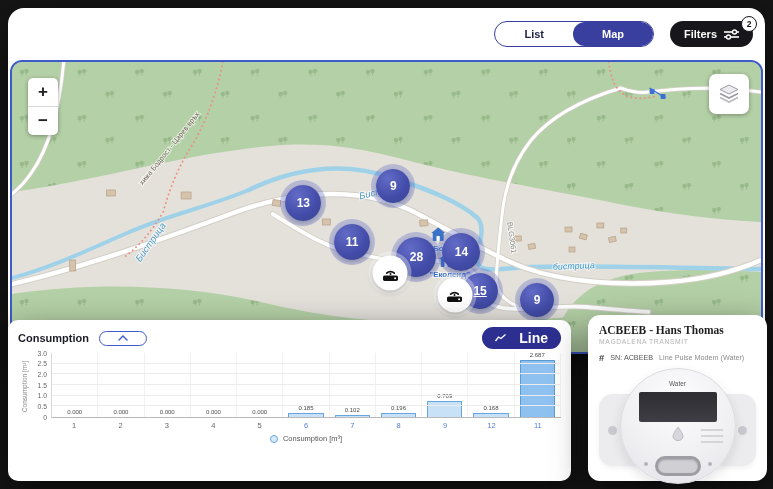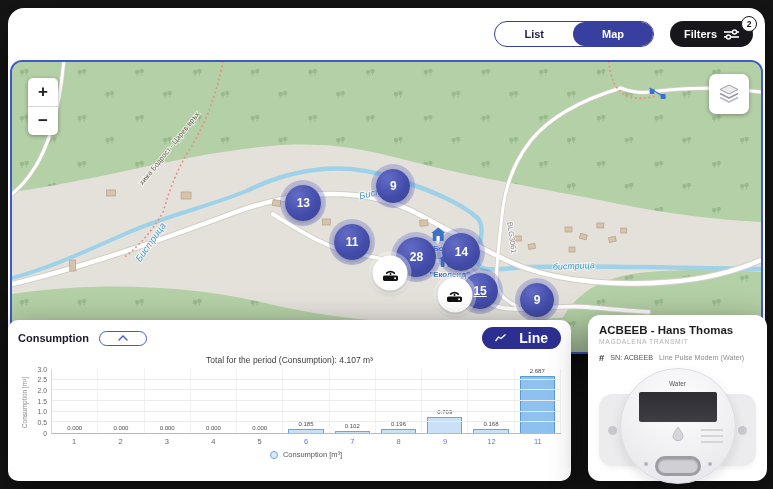--- a/index.html
+++ b/index.html
@@ -74,21 +74,21 @@
   .xticks{display:flex;margin-top:3px;}
   .xtick{flex:1;text-align:center;font-size:7.5px;}
   .xlabel{text-align:center;font-size:7.5px;color:#555;margin-top:3px;}
   .legend{display:flex;align-items:center;justify-content:center;gap:5px;margin-top:4px;}
   .legend-swatch{width:8px;height:8px;border-radius:50%;border:1.5px solid #6aa7e0;background:#d8eafc;box-sizing:border-box;}
   .legend-label{font-size:7.5px;color:#555;}
   
   .device-card{
     position:absolute;left:588px;top:315px;width:179px;height:166px;background:#fff;border-radius:12px;
     box-shadow:0 12px 34px rgba(0,0,0,.55);padding:9px 11px;box-sizing:border-box;z-index:10;}
-  .dev-title{font-size:11.5px;font-weight:bold;color:#1f1f1f;}
+  .dev-title{font-size:11.5px;font-weight:bold;color:#1f1f1f;font-family:Liberation Serif, serif;}
   .dev-sub{font-size:6.8px;color:#b3b3b3;letter-spacing:.6px;margin-top:2px;}
   .dev-row{display:flex;align-items:center;gap:6px;margin-top:7px;}
   .dev-hash{font-size:9.5px;font-weight:bold;color:#3a3a3a;}
   .dev-sn{font-size:7.2px;color:#555;}
   .dev-model{font-size:7.2px;color:#8d8d8d;}
   .device-visual{position:relative;height:114px;margin-top:5px;}
   .wing{position:absolute;top:26px;width:56px;height:72px;background:#ececef;border-radius:14px;box-shadow:0 2px 5px rgba(0,0,0,.06);}
   .wing.left{left:0;} .wing.right{right:0;}
   .wing-hole{position:absolute;top:32px;width:9px;height:9px;border-radius:50%;background:#c9c9cf;}
   .wing.left .wing-hole{left:9px;} .wing.right .wing-hole{right:9px;}
@@ -281,21 +281,20 @@
     </div>
     <div class="spacer"></div>
     <div class="line-btn">
       <svg width="11" height="8" viewBox="0 0 11 8">
         <polyline points="0.5,7 3.5,3 6,4.5 10.5,0.5" fill="none" stroke="#fff" stroke-width="1.3"></polyline>
       </svg>
       <span>Line</span>
     </div>
   </div>
 
-  <div class="chart-title">Total for the period (Consumption): 4.107 m³</div>
 
   <div class="chart-wrap">
     <div class="ylabel-col">
         <span>Consumption [m³]</span>
       </div>
     <div class="yticks" id="yticks">
         <div class="ytick" style="bottom: -3.5px;">0</div>
         <div class="ytick" style="bottom: 7.16667px;">0.5</div>
         <div class="ytick" style="bottom: 17.8333px;">1.0</div>
         <div class="ytick" style="bottom: 28.5px;">1.5</div>

